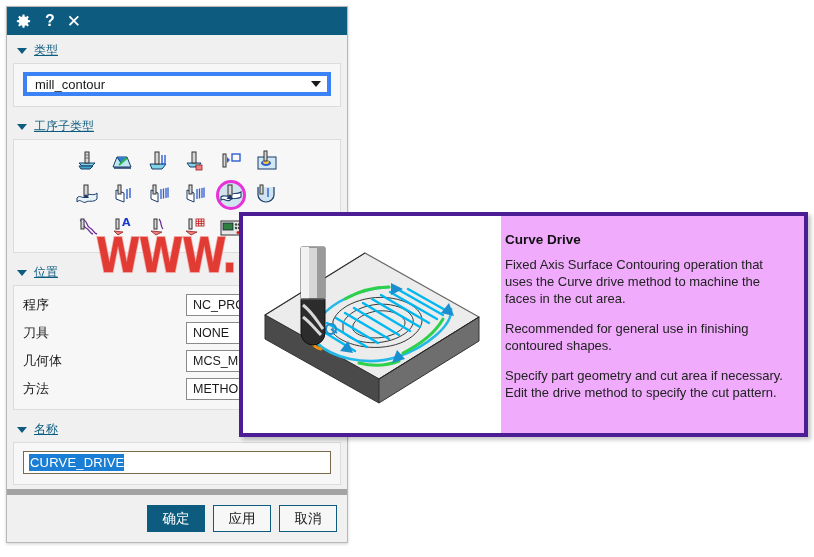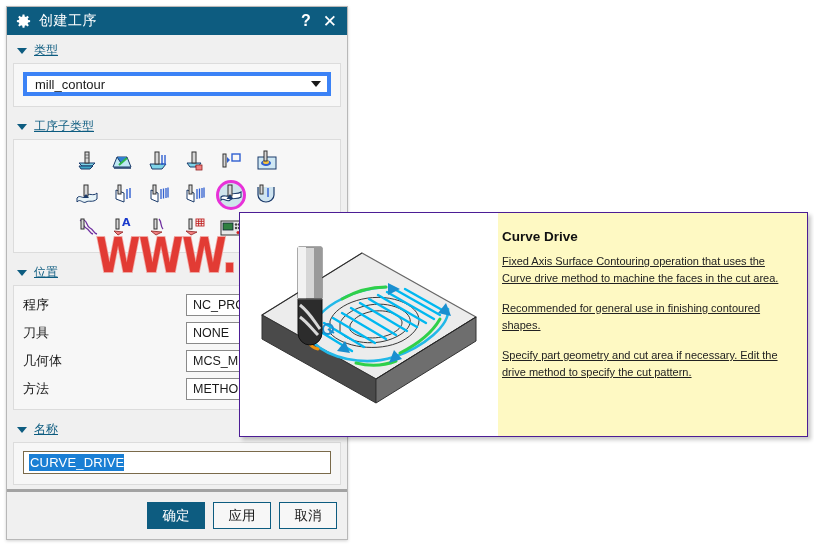--- a/index.html
+++ b/index.html
@@ -194,21 +194,21 @@
     color: #ffffff;
     font-size: 13px;
     padding: 1px 0px 1px 1px;
     white-space: nowrap;
     letter-spacing: .2px;
   }
 
   
   .footer {
     background: #f0f0f0;
-    border-top: 3px solid #a3a3a3;
+    border-top: 6px solid #a3a3a3;
     padding: 10px 10px 10px 0;
     display: flex;
     justify-content: flex-end;
     gap: 8px;
   }
   .btn {
     min-width: 58px;
     height: 27px;
     font-size: 13.5px;
     display: flex;
@@ -249,22 +249,22 @@
     pointer-events: none;
   }
 
   
   .tooltip {
     position: absolute;
     left: 239px;
     top: 212px;
     width: 569px;
     height: 225px;
-    background: #fef9c3;
-    border: 1px solid #4c1d95;
+    background: #f0abfc;
+    border: 4px solid #4c1d95;
     box-shadow: 3px 3px 4px rgba(0,0,0,0.22);
     z-index: 50;
     display: flex;
     box-sizing: border-box;
     overflow: hidden;
   }
   .tt-img {
     flex: 0 0 258px;
     display: flex;
     align-items: center;
@@ -276,41 +276,39 @@
     padding: 16px 14px 10px 4px;
     box-sizing: border-box;
   }
   .tt-title {
     font-size: 13.5px;
     font-weight: bold;
     color: #111111;
     margin-bottom: 9px;
   }
   .tt-para {
-    font-size: 11px;
+    font-size: 13px;
     color: #222222;
     line-height: 17px;
     margin-bottom: 13px;
-    text-decoration: underline;
   }
   .tt-para:last-child { margin-bottom: 0; }
 </style>
 </head>
 <body>
 
 <div id="root">
 
   <div class="dialog">
 
     <div class="titlebar">
       <svg class="title-gear" viewBox="0 0 16 16">
         <path fill="#ffffff" d="M8 5.2A2.8 2.8 0 1 0 8 10.8 2.8 2.8 0 0 0 8 5.2zm0 1.5a1.3 1.3 0 1 1 0 2.6 1.3 1.3 0 0 1 0-2.6z"></path>
         <path fill="#ffffff" d="M7 0.6h2l.3 2.1 1.3.55 1.7-1.3 1.4 1.4-1.3 1.7.55 1.3 2.1.3v2l-2.1.3-.55 1.3 1.3 1.7-1.4 1.4-1.7-1.3-1.3.55-.3 2.1h-2l-.3-2.1-1.3-.55-1.7 1.3-1.4-1.4 1.3-1.7-.55-1.3-2.1-.3v-2l2.1-.3.55-1.3-1.3-1.7 1.4-1.4 1.7 1.3 1.3-.55z"></path>
       </svg>
-      <div class="title-text">创建工序</div>
       <div class="title-btn">?</div>
       <div class="title-btn close">✕</div>
     </div>
 
     <div class="dlg-body">
 
       <div class="section-hdr">
         <div class="tri"></div>
         <div class="section-title">类型</div>
       </div>

